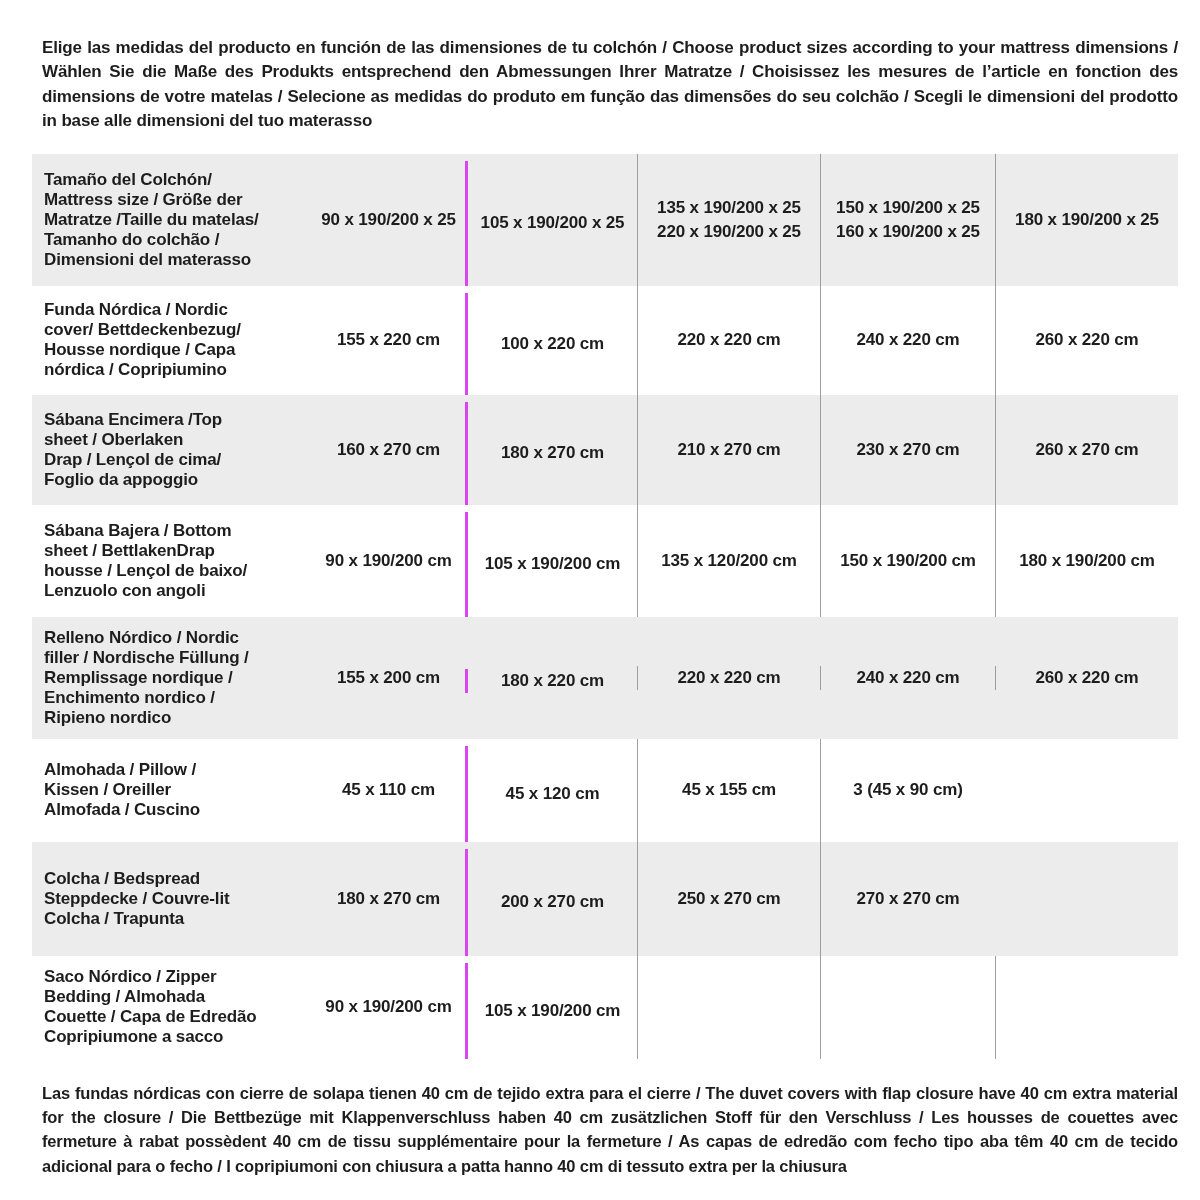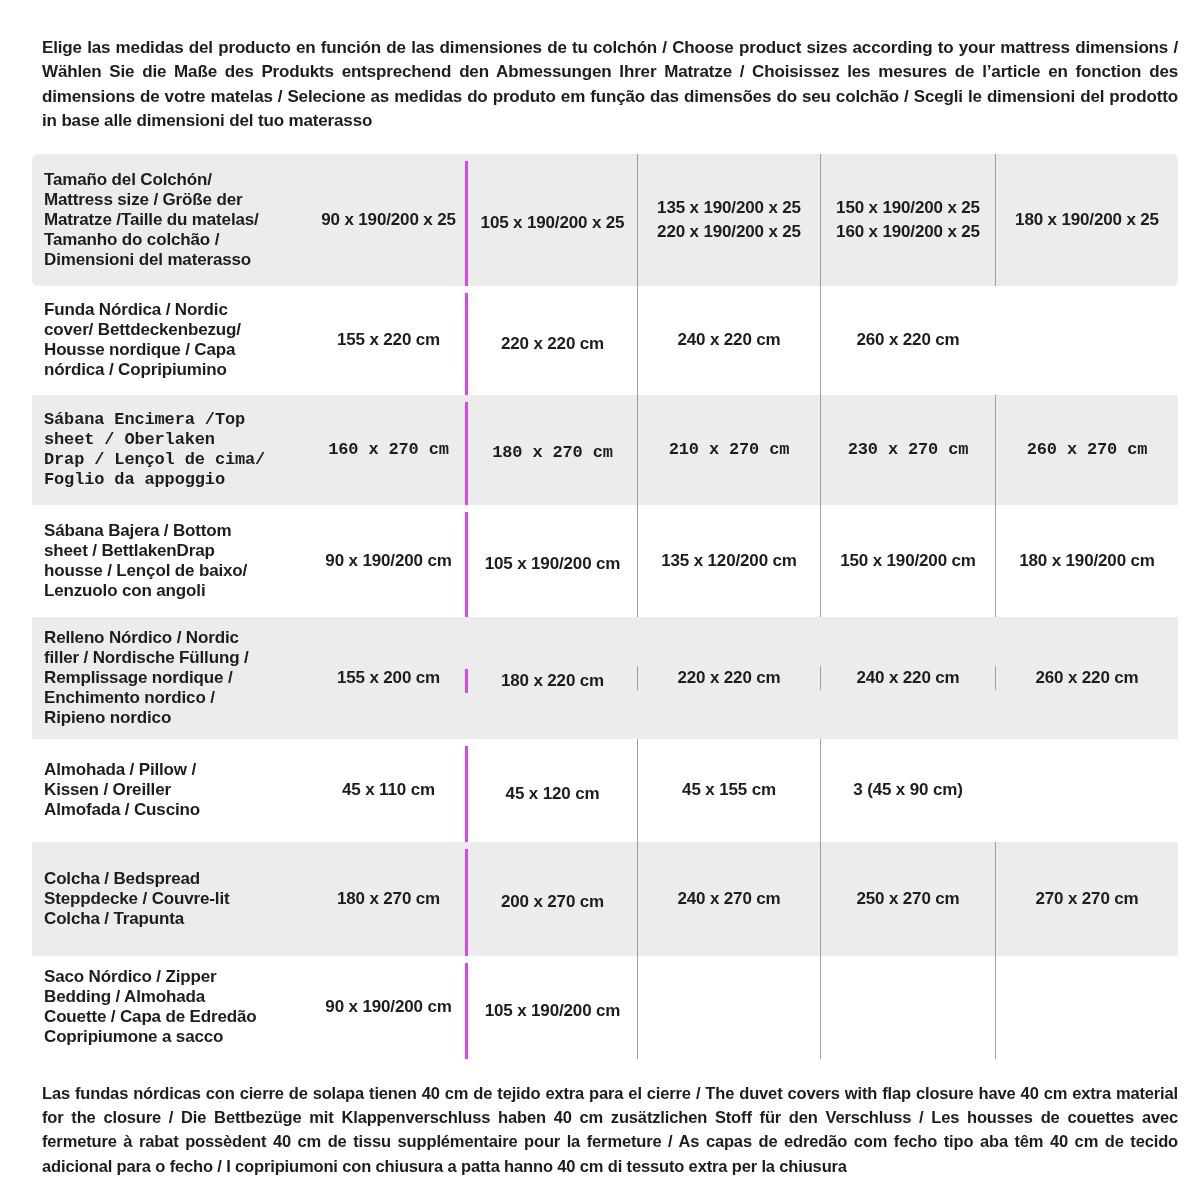--- a/index.html
+++ b/index.html
@@ -17,23 +17,23 @@
   }
   .intro {
     font-size: 17px;
     line-height: 1.44;
     text-align: justify;
     margin: 0 0 20px 10px;
   }
   .size-table { width: 100%; }
   .trow { display: flex; align-items: stretch; }
   .trow:nth-child(odd) { background: #ececec; }
-  .trow:nth-child(1) { min-height: 132px; border-radius: 6px; }
-  .trow:nth-child(2) { min-height: 109px; }
-  .trow:nth-child(3) { min-height: 110px; font-family: Liberation Mono, monospace; }
+  .trow:nth-child(1) { min-height: 132px; }
+  .trow:nth-child(2) { min-height: 109px; justify-content: flex-end; }
+  .trow:nth-child(3) { min-height: 110px; }
   .trow:nth-child(4) { min-height: 112px; }
   .trow:nth-child(5) { min-height: 122px; align-items: center; }
   .trow:nth-child(6) { min-height: 103px; }
   .trow:nth-child(7) { min-height: 114px; }
   .trow:nth-child(8) { min-height: 103px; }
   .rlabel {
     width: 280px;
     box-sizing: border-box;
     padding-left: 12px;
     display: flex;
@@ -84,20 +84,21 @@
 160 x 190/200 x 25</div>
     <div class="cell">180 x 190/200 x 25</div>
   </div>
 
   <div class="trow">
     <div class="rlabel">Funda Nórdica /  Nordic
 cover/ Bettdeckenbezug/
 Housse nordique  / Capa
 nórdica / Copripiumino</div>
     <div class="cell">155 x 220 cm</div>
+    <div class="cell">100 x 220 cm</div>
     <div class="cell">220 x 220 cm</div>
     <div class="cell">240 x 220 cm</div>
     <div class="cell">260 x 220 cm</div>
   </div>
 
   <div class="trow">
     <div class="rlabel">Sábana Encimera /Top
 sheet / Oberlaken
 Drap / Lençol de cima/
 Foglio da appoggio</div>
@@ -142,21 +143,20 @@
     <div class="cell">45 x 155 cm</div>
     <div class="cell">3 (45 x 90 cm)</div>
   </div>
 
   <div class="trow">
     <div class="rlabel">Colcha / Bedspread
 Steppdecke / Couvre-lit
 Colcha / Trapunta</div>
     <div class="cell">180 x 270 cm</div>
     <div class="cell">200 x 270 cm</div>
-    <div class="cell">240 x 270 cm</div>
     <div class="cell">250 x 270 cm</div>
     <div class="cell">270 x 270 cm</div>
   </div>
 
   <div class="trow">
     <div class="rlabel">Saco Nórdico / Zipper
 Bedding / Almohada
 Couette  / Capa de Edredão
 Copripiumone a sacco</div>
     <div class="cell">90 x 190/200 cm</div>

